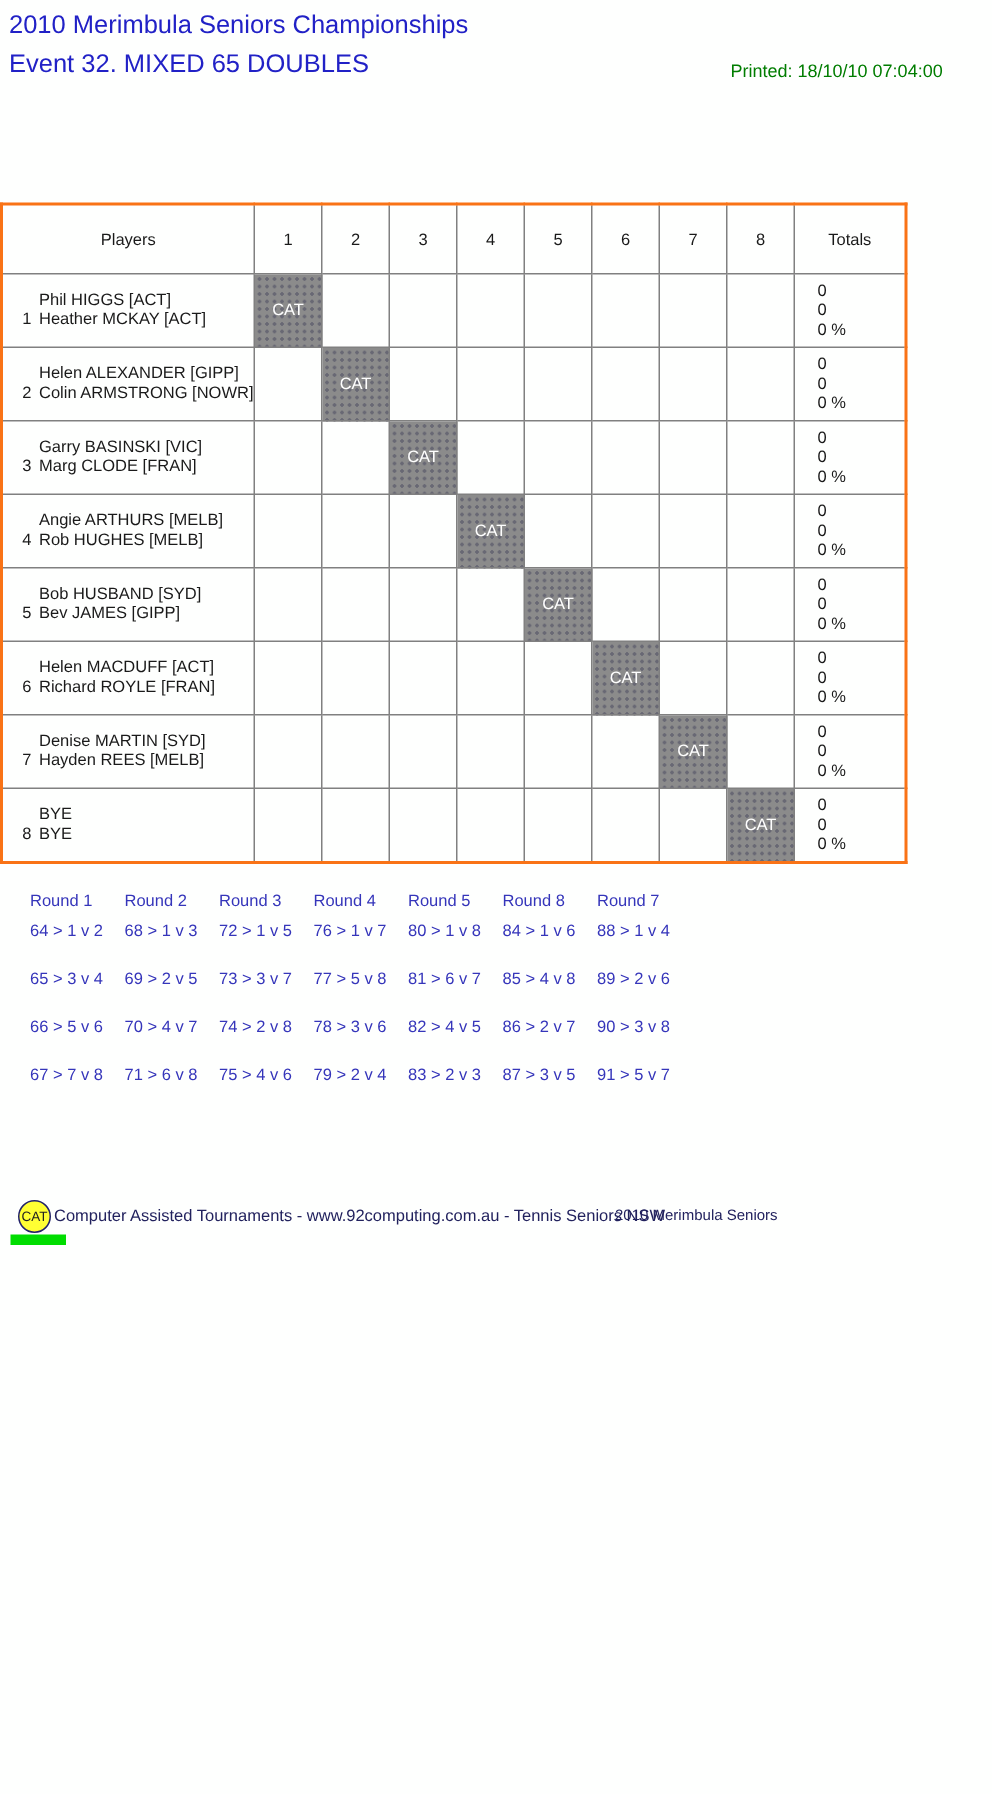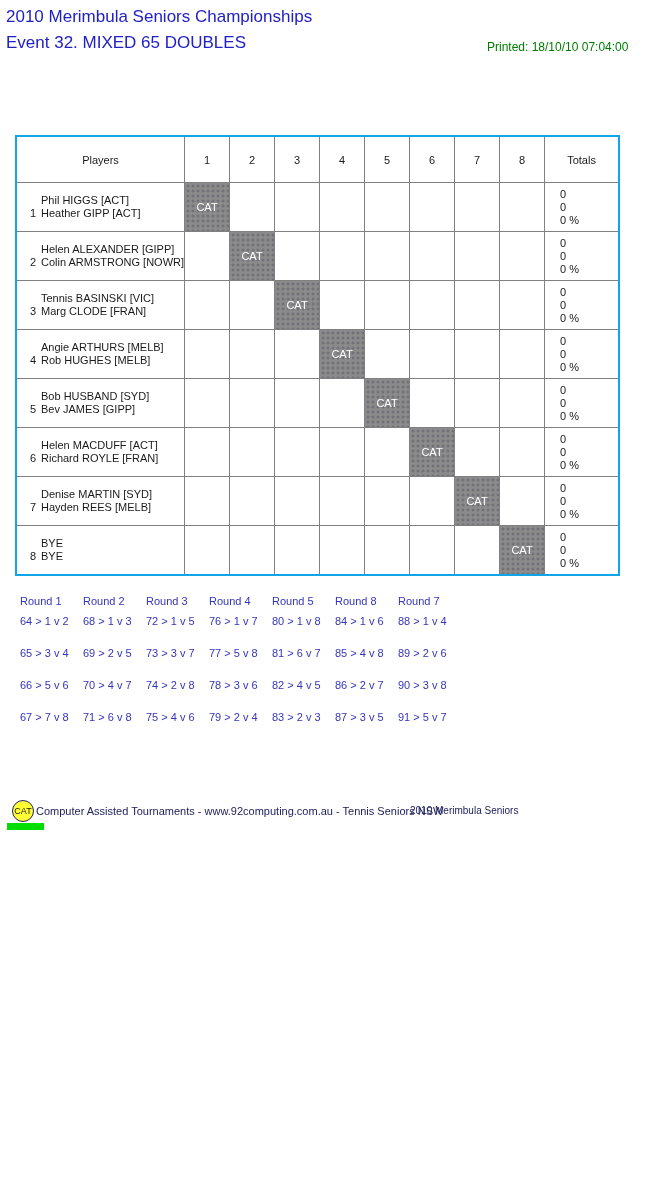--- a/index.html
+++ b/index.html
@@ -8,23 +8,23 @@
     background:var(--bg,#fefffe);
     font-family:"Liberation Sans","DejaVu Sans",sans-serif;
     -webkit-font-smoothing:none;
   }
   
   .title-block{position:absolute;left:6px;top:4px;}
   .title-line{color:var(--title,#2121c6);font-size:17px;line-height:26px;white-space:nowrap;}
   .printed{position:absolute;left:487px;top:40px;color:var(--printed,#007d00);font-size:12px;white-space:nowrap;text-align:center;}
   
   table.draw{
-    position:absolute;left:15px;top:135px;
+    position:absolute;left:0;top:135px;
     border-collapse:collapse;table-layout:fixed;
-    border:2px solid #0ea5e9;
+    border:2px solid #f97316;
     font-size:11px;color:#1a1a1a;
   }
   table.draw td,table.draw th{border:1px solid var(--grid,#808080);padding:0;font-weight:normal;}
   th.players-h{width:133px;height:45px;text-align:center;}
   th.num-h{width:44px;text-align:center;}
   th.totals-h{width:73px;text-align:center;}
   td.players{height:48px;}
   .pair{display:flex;align-items:flex-end;padding-left:7px;}
   .pnum{width:12px;text-align:right;margin-right:5px;flex:none;line-height:13px;}
   .pnames{line-height:13px;white-space:nowrap;overflow:hidden;}
@@ -73,21 +73,21 @@
     <th class="num-h">5</th>
     <th class="num-h">6</th>
     <th class="num-h">7</th>
     <th class="num-h">8</th>
     <th class="totals-h">Totals</th>
   </tr>
   <tr>
     <td class="players">
           <div class="pair">
             <span class="pnum">1</span>
-            <span class="pnames"><span>Phil HIGGS [ACT]</span><br><span>Heather GIPP [ACT]</span></span>
+            <span class="pnames"><span>Phil HIGGS [ACT]</span><br><span>Heather MCKAY [ACT]</span></span>
           </div>
         </td>
     <td class="g cat">CAT</td>
     <td class="g"></td>
         <td class="g"></td>
         <td class="g"></td>
         <td class="g"></td>
         <td class="g"></td>
         <td class="g"></td>
         <td class="g"></td>
@@ -115,21 +115,21 @@
     <td class="totals">
           <div class="totline">0</div>
           <div class="totline">0</div>
           <div class="totline">0 %</div>
         </td>
   </tr>
   <tr>
     <td class="players">
           <div class="pair">
             <span class="pnum">3</span>
-            <span class="pnames"><span>Tennis BASINSKI [VIC]</span><br><span>Marg CLODE [FRAN]</span></span>
+            <span class="pnames"><span>Garry BASINSKI [VIC]</span><br><span>Marg CLODE [FRAN]</span></span>
           </div>
         </td>
     <td class="g"></td>
         <td class="g"></td>
     <td class="g cat">CAT</td>
     <td class="g"></td>
         <td class="g"></td>
         <td class="g"></td>
         <td class="g"></td>
         <td class="g"></td>

